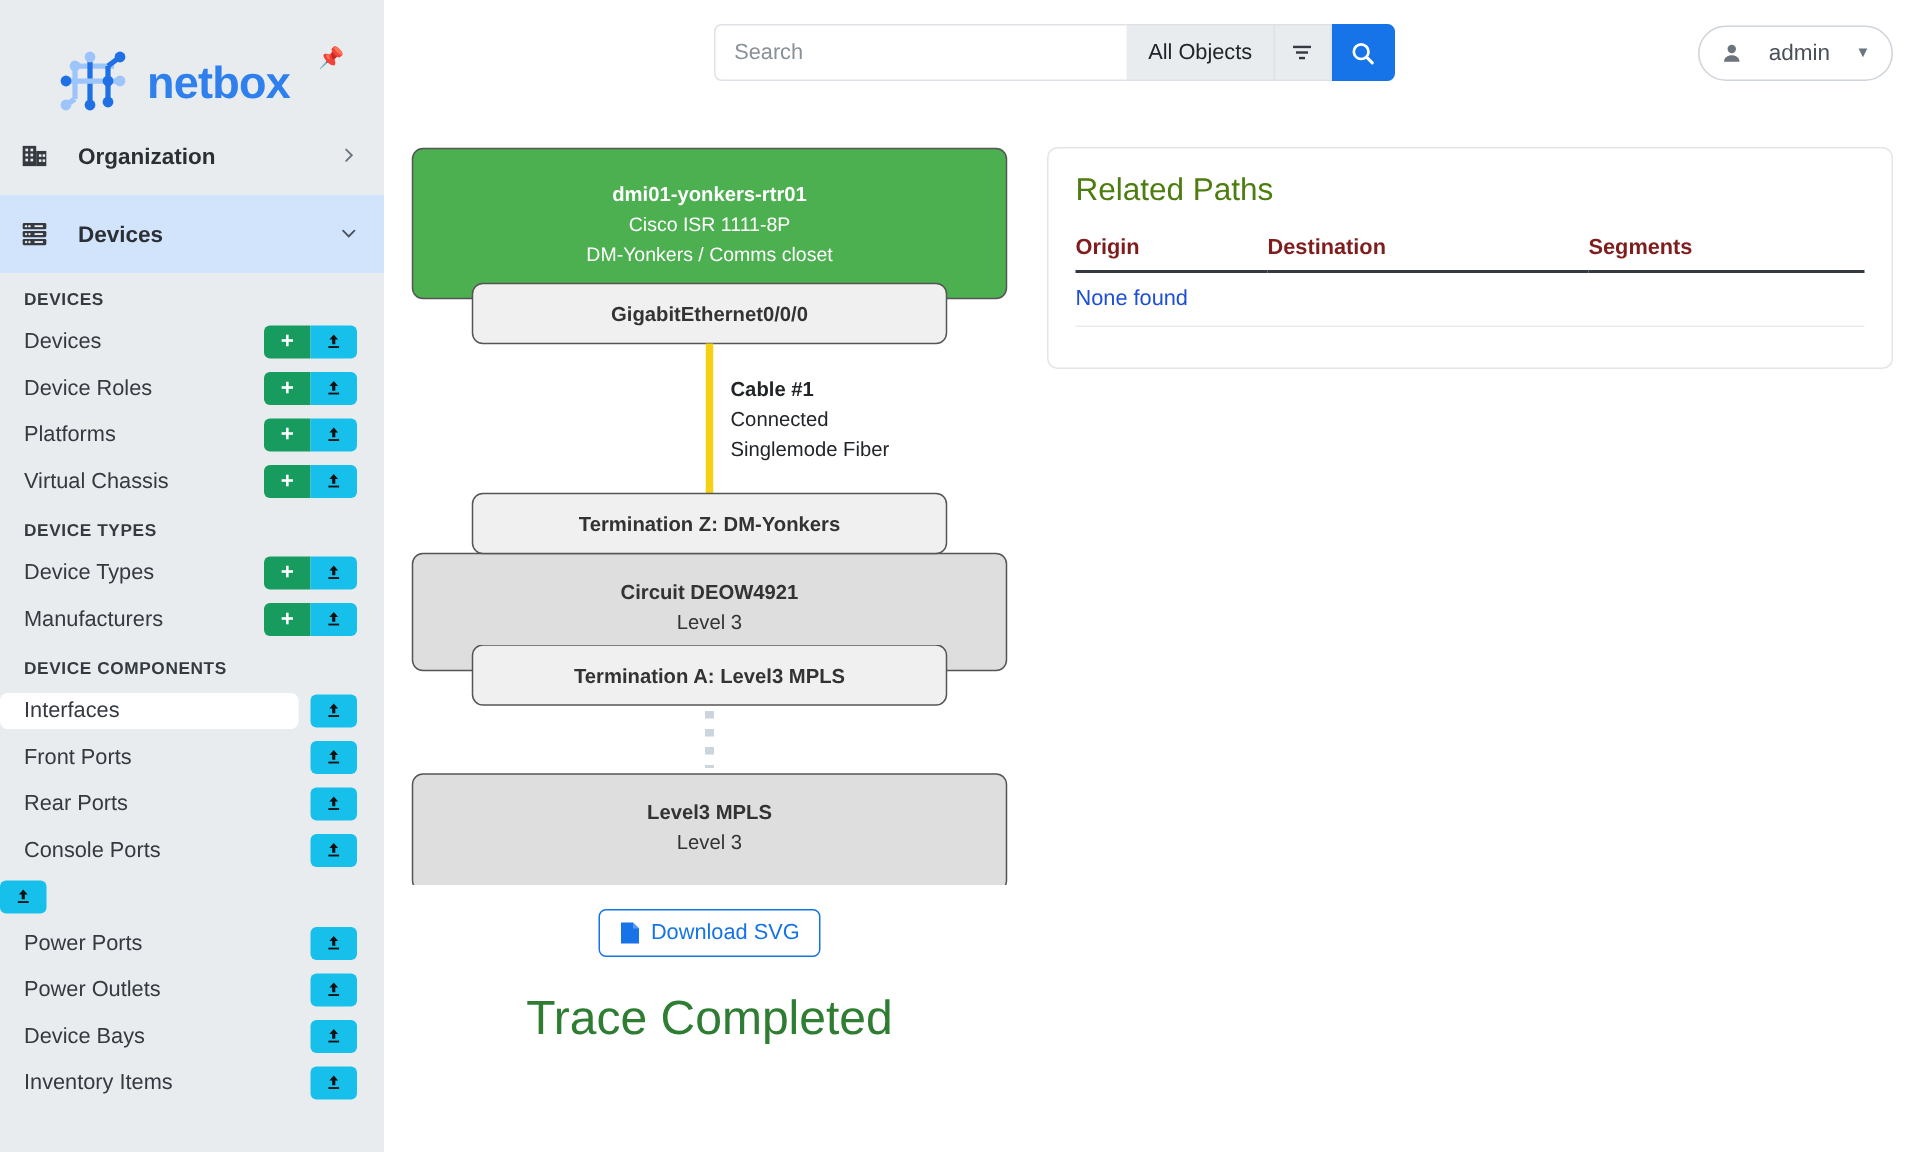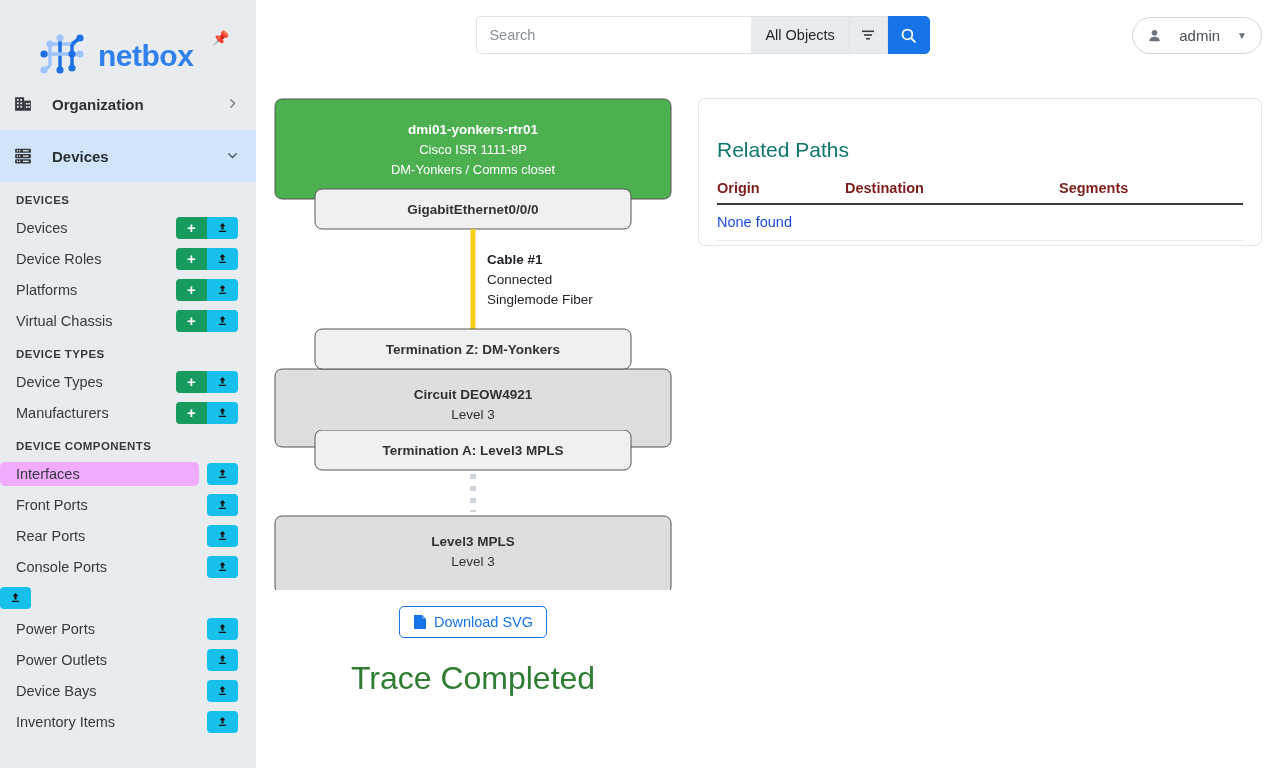--- a/index.html
+++ b/index.html
@@ -58,21 +58,21 @@
     display: flex; align-items: center;
     height: 31px; padding: 0 18px 0 0;
     position: relative;
   }
   .nav-link {
     flex: 1; font-size: 14.5px; color: #343a40;
     padding: 4px 6px 4px 16px; margin-right: 8px;
     border-radius: 5px; cursor: pointer;
     white-space: nowrap; overflow: hidden;
   }
-  .nav-link.current { background: #f0abfc; }
+  .nav-link.current { background: #ffffff; }
   .btn-grp { display: flex; gap: 0; }
   .mini-btn {
     width: 31px; height: 22px;
     display: flex; align-items: center; justify-content: center;
     color: #ffffff; font-size: 11px; cursor: pointer;
     border: none;
   }
   .mini-add { background: #179b5f; border-radius: 4px 0 0 4px; font-size: 15px; font-weight:700; line-height:1; }
   .mini-imp { background: #17c0eb; border-radius: 0 4px 4px 0; }
   .mini-imp.solo { border-radius: 4px; }
@@ -133,21 +133,21 @@
   .trace-col { width: 398px; min-width: 398px; position: relative; }
   .trace-svg { display: block; }
 
   
   .card {
     flex: 1; max-width: 568px;
     border: 1px solid #e3e5e8; border-radius: 7px;
     background: #fff; padding: 16px 18px 22px 18px;
     height: 148px;
   }
-  .card-title { font-size: 21px; font-weight: 400; color: #0f766e; margin-bottom: 18px; margin-top: 23px; }
+  .card-title { font-size: 21px; font-weight: 400; color: #4d7c0f; margin-bottom: 18px; }
   .tbl { width: 100%; border-collapse: collapse; }
   .tbl th {
     text-align: left; font-size: 14.5px; font-weight: 700; color: #7f1d1d;
     padding: 0 0 7px 0; border-bottom: 2px solid #343a40;
   }
   .tbl td {
     font-size: 14.5px; color: #1d4ed8; padding: 9px 0 10px 0;
     border-bottom: 1px solid #e9ecef;
   }
 

